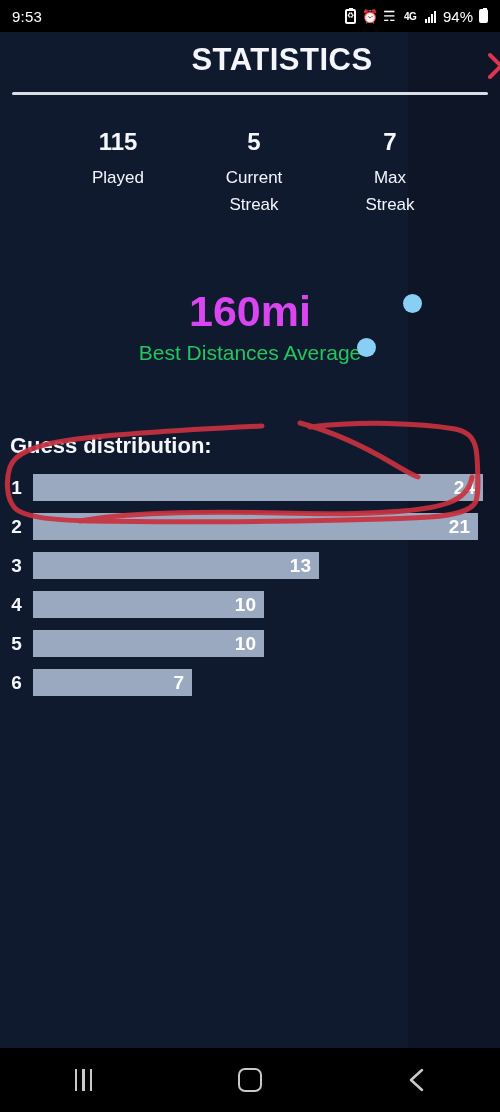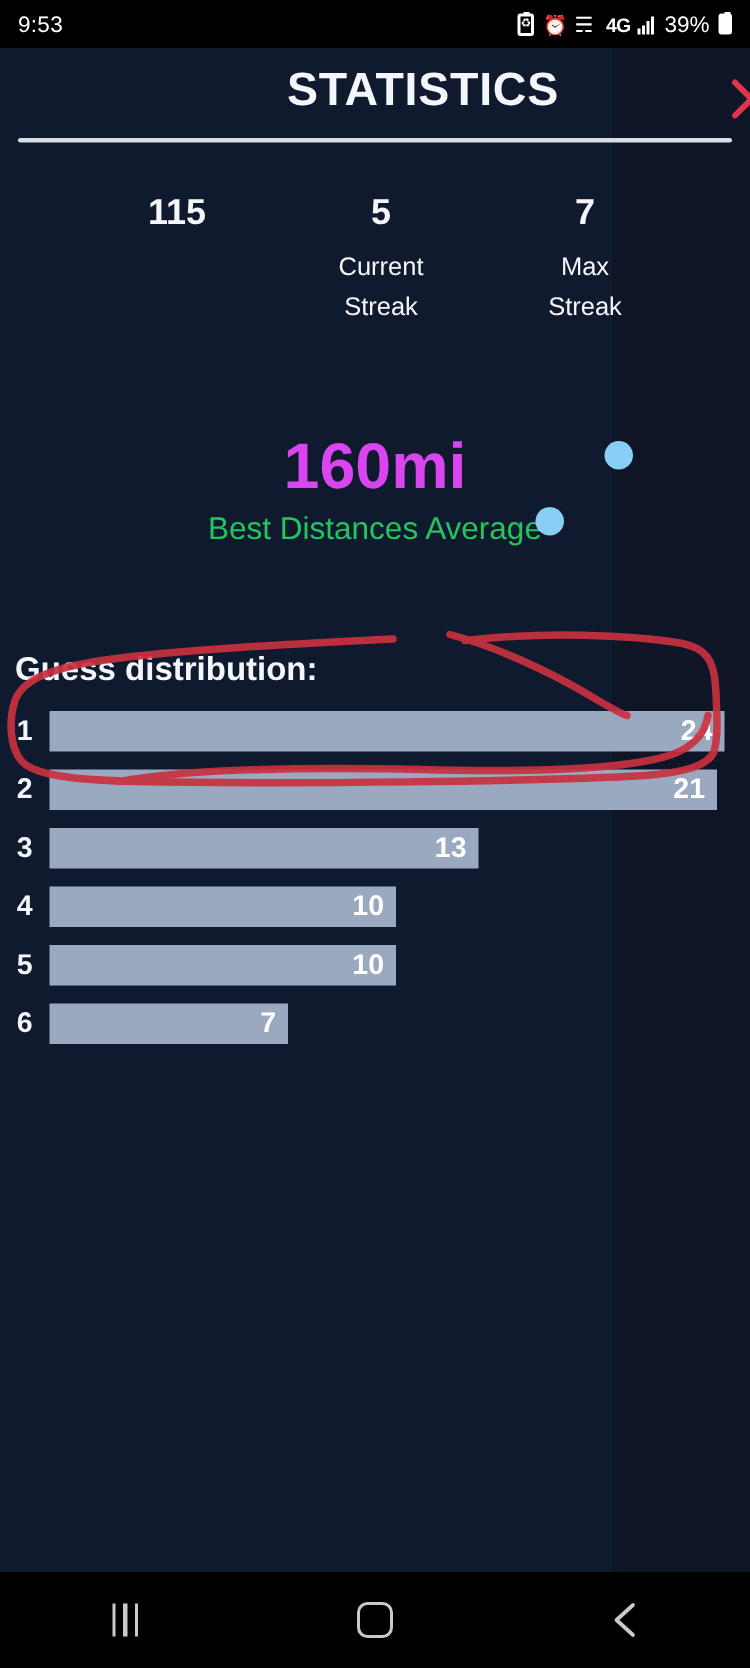--- a/index.html
+++ b/index.html
@@ -28,21 +28,21 @@
     content:""; position:absolute; top:-3px; left:2.5px; width:4px; height:2px; background:#fff;
   }
   .ic-batterysaver:after{
     content:"\267B"; position:absolute; top:-1px; left:0px; font-size:8px; color:#fff; line-height:11px;
   }
   
   .ic-alarm{ font-size:13px; line-height:15px; }
   
   .ic-wifi{ font-size:14px; line-height:15px; }
   
-  .ic-4g{ font-size:13px; font-weight:bold; line-height:15px; letter-spacing:-.5px; }
+  .ic-4g{ font-size:10px; font-weight:bold; line-height:15px; letter-spacing:-.5px; }
   
   .ic-signal{ display:flex; align-items:flex-end; gap:1px; height:13px; }
   .ic-signal i{ display:block; width:2px; background:#fff; }
   .ic-signal i:nth-child(1){ height:4px; }
   .ic-signal i:nth-child(2){ height:6px; }
   .ic-signal i:nth-child(3){ height:9px; }
   .ic-signal i:nth-child(4){ height:12px; }
   .batt-pct{ font-size:15px; margin-left:1px; }
   .ic-battery{ width:9px; height:14px; border:2px solid #fff; border-radius:2px; background:#fff; position:relative; }
   .ic-battery:before{ content:""; position:absolute; top:-3px; left:1.5px; width:4px; height:2px; background:#fff; }
@@ -130,39 +130,40 @@
       <span class="sicon ic-batterysaver"></span>
       <span class="sicon ic-alarm">⏰</span>
       <span class="sicon ic-wifi">☴</span>
       <span class="sicon ic-4g">4G</span>
       <span class="ic-signal">
           <i></i>
           <i></i>
           <i></i>
           <i></i>
         </span>
-      <span class="batt-pct">39%</span>
+      <span class="batt-pct">94%</span>
       <span class="ic-battery"></span>
     </span>
   </div>
 
   <div id="titlebar">
     <div id="title">STATISTICS</div>
     <div id="close-btn">
       <svg width="34" height="34" viewBox="0 0 34 34" aria-hidden="true">
         <line x1="6" y1="6" x2="28" y2="28" stroke="#e0344f" stroke-width="4" stroke-linecap="round"></line>
         <line x1="28" y1="6" x2="6" y2="28" stroke="#e0344f" stroke-width="4" stroke-linecap="round"></line>
       </svg>
     </div>
   </div>
   <div id="divider"></div>
 
   <div id="stats">
     <div class="stat">
       <div class="num">115</div>
+      <div class="lbl">Played</div>
     </div>
     <div class="stat">
       <div class="num">5</div>
       <div class="lbl">Current Streak</div>
     </div>
     <div class="stat">
       <div class="num">7</div>
       <div class="lbl">Max Streak</div>
     </div>
   </div>

